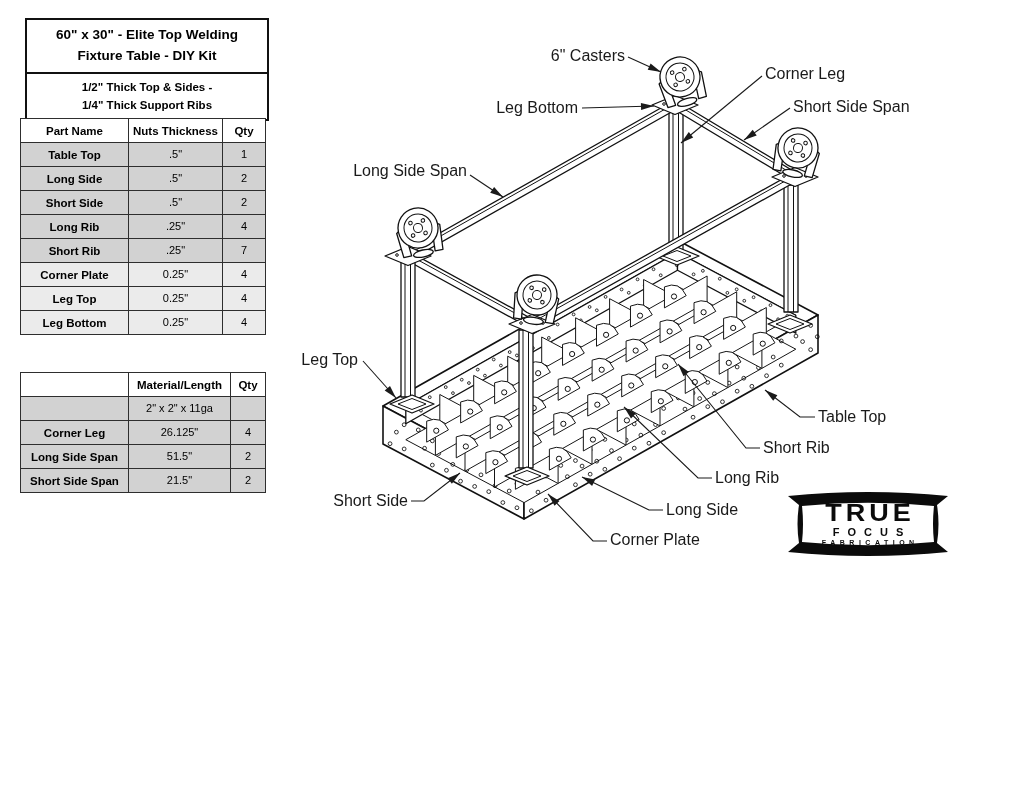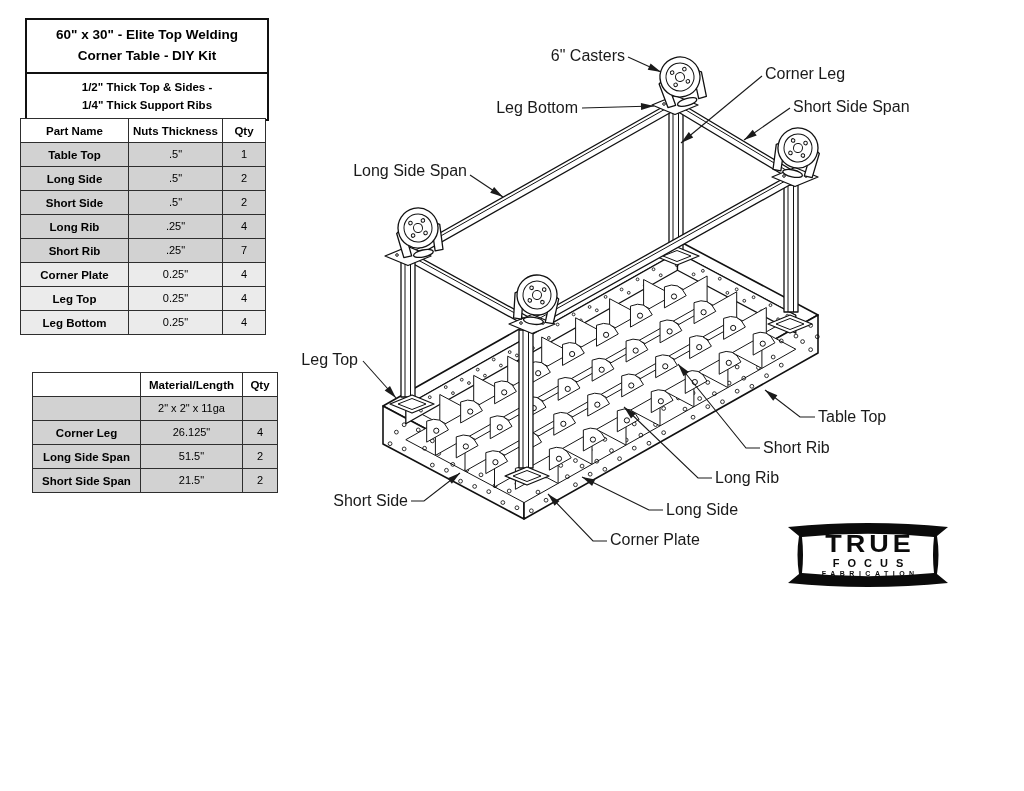--- a/index.html
+++ b/index.html
@@ -10,42 +10,42 @@
   .title-block .tt1{font-weight:bold;font-size:13.5px;line-height:1.55;text-align:center;padding:5px 2px;}
   .title-block .tt2{font-weight:bold;font-size:11.5px;line-height:1.6;text-align:center;padding:4px 2px;border-top:2px solid #111;}
   
   table.tb{position:absolute;border-collapse:collapse;table-layout:fixed;
            font-family:"Liberation Sans",sans-serif;color:#000;background:#fff;}
   table.tb td{border:1.6px solid #2e2e2e;text-align:center;vertical-align:middle;
               font-size:11.5px;font-weight:bold;padding:0 2px;overflow:hidden;margin-left:36px;}
   table.tb td.val{font-weight:normal;font-size:11px;line-height:1.25;}
   #parts-table{left:20px;top:118px;width:245px;}
   #parts-table td{height:23px;}
-  #materials-table{left:32px;top:372px;width:245px;}
+  #materials-table{left:20px;top:372px;width:245px;}
   #materials-table td{height:23px;}
   #hardware-table{left:20px;top:522px;width:245px;}
   #hardware-table td{height:28px;}
   .bg-h{background:#ffffff;}
   .bg-d{background:#d2d2d2;}
   .bg-l{background:#ebebeb;}
   
   #diagram{position:absolute;left:0;top:0;z-index:0;}
   .s{fill:#fff;stroke:#111;stroke-width:1.3;stroke-linejoin:round;}
   .s2{fill:#fff;stroke:#111;stroke-width:1.6;stroke-linejoin:round;}
   .rib{fill:#fff;stroke:#161616;stroke-width:1;stroke-linejoin:round;}
   .gus{fill:#fff;stroke:#161616;stroke-width:1;stroke-linejoin:round;}
   .sl{fill:none;stroke:#111;stroke-width:1;}
   .dot{fill:none;stroke:#000;stroke-width:.8;}
   .ld{fill:none;stroke:#1a1a1a;stroke-width:1.1;}
   .ah{fill:#1a1a1a;stroke:none;}
   .callout{position:absolute;z-index:2;font-size:16px;color:#1a1a1a;white-space:nowrap;
            transform:translateY(-50%);}
   .callout.r{transform:translate(-100%,-50%);}
   
-  .logo{position:absolute;left:787px;top:520px;width:162px;height:70px;z-index:2;}
+  .logo{position:absolute;left:787px;top:489px;width:162px;height:70px;z-index:2;}
   .logo svg{position:absolute;left:0;top:0;}
   .logo .lt{position:absolute;left:0;width:162px;text-align:center;color:#0b0b0b;}
   .logo .l1{top:9px;font-size:27px;font-weight:bold;letter-spacing:4px;text-indent:4px;transform:scaleY(.88);}
   .logo .l2{top:37px;font-size:11px;font-weight:bold;letter-spacing:8px;text-indent:8px;text-align:center;}
   .logo .l3{top:50px;font-size:7px;letter-spacing:4.5px;text-indent:4.5px;font-weight:bold;}
 </style>
 </head>
 <body>
 
 <div class="sheet">
@@ -359,21 +359,21 @@
       <polygon points="582.0,477.0 595.2,479.6 592.1,485.9" class="ah"></polygon>
       <polyline points="411.0,501.0 424.0,501.0 460.0,473.0" class="ld"></polyline>
       <polygon points="460.0,473.0 451.9,483.7 447.6,478.2" class="ah"></polygon>
       <polyline points="607.0,541.0 593.0,541.0 548.0,494.0" class="ld"></polyline>
       <polygon points="548.0,494.0 559.5,501.0 554.5,505.8" class="ah"></polygon>
     </svg>
 
   <div class="title-block">
     <div class="tt1">
       <div>60" x 30" - Elite Top Welding</div>
-      <div>Corner Table - DIY Kit</div>
+      <div>Fixture Table - DIY Kit</div>
     </div>
     <div class="tt2">
       <div>1/2" Thick Top &amp; Sides -</div>
       <div>1/4" Thick Support Ribs</div>
     </div>
   </div>
 
   <table class="tb" id="parts-table">
     <colgroup>
         <col style="width:108px">

